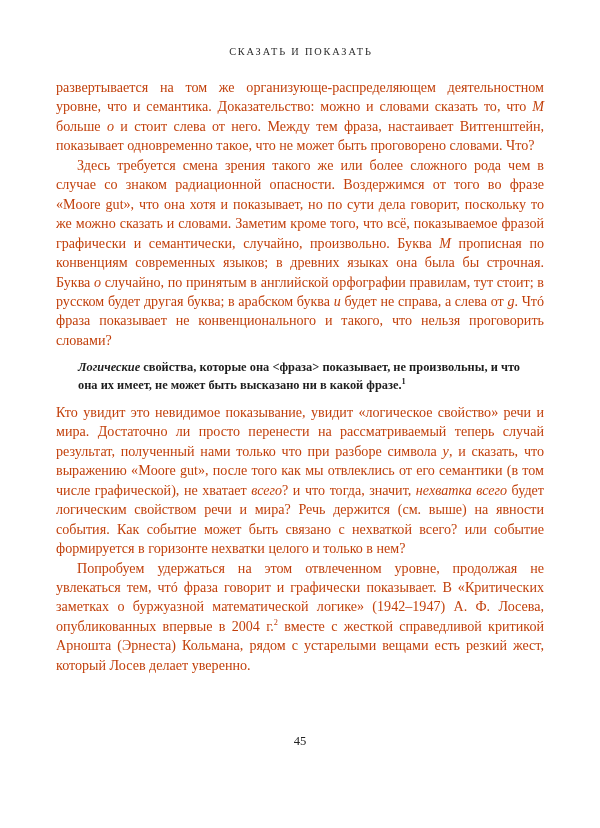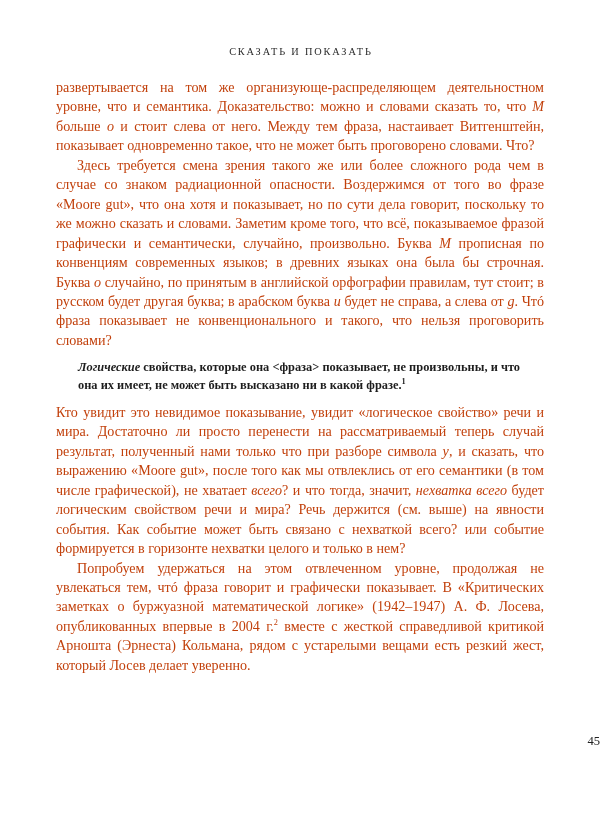--- a/index.html
+++ b/index.html
@@ -98,21 +98,21 @@
     font-size: 9.4px;
     padding-right: 7px;
   }
 
   
   .folio {
     position: absolute;
     top: 734px;
     left: 0;
     width: 600px;
-    text-align: right;
+    text-align: center;
     font-size: 12.6px;
     color: #222;
   }
 </style>
 </head>
 <body>
 
 <div class="page">
 
   <div class="running-head">Сказать и показать</div>

